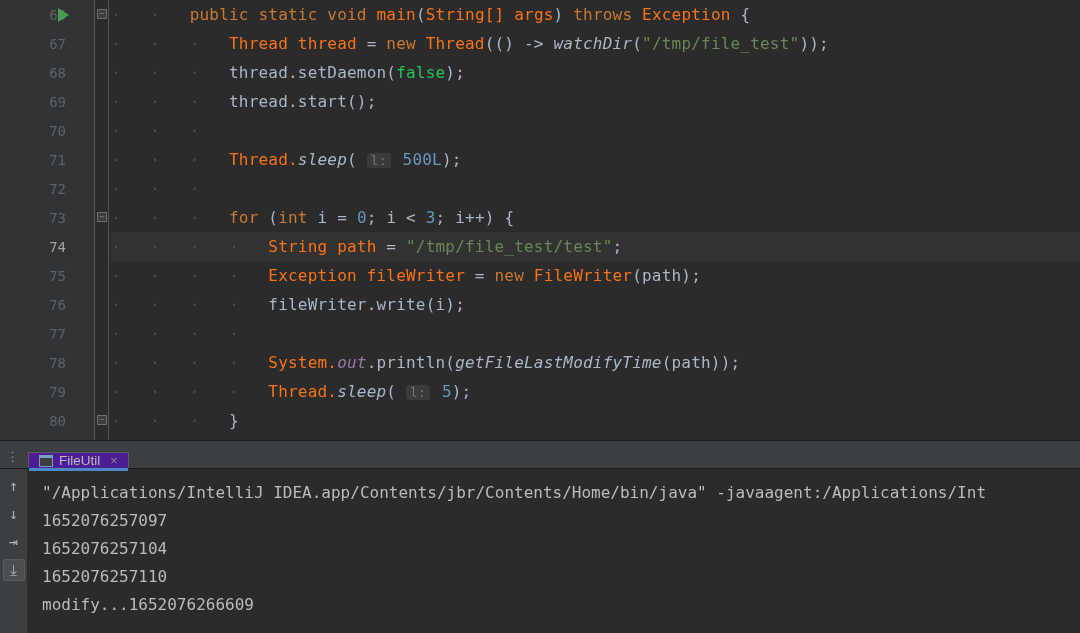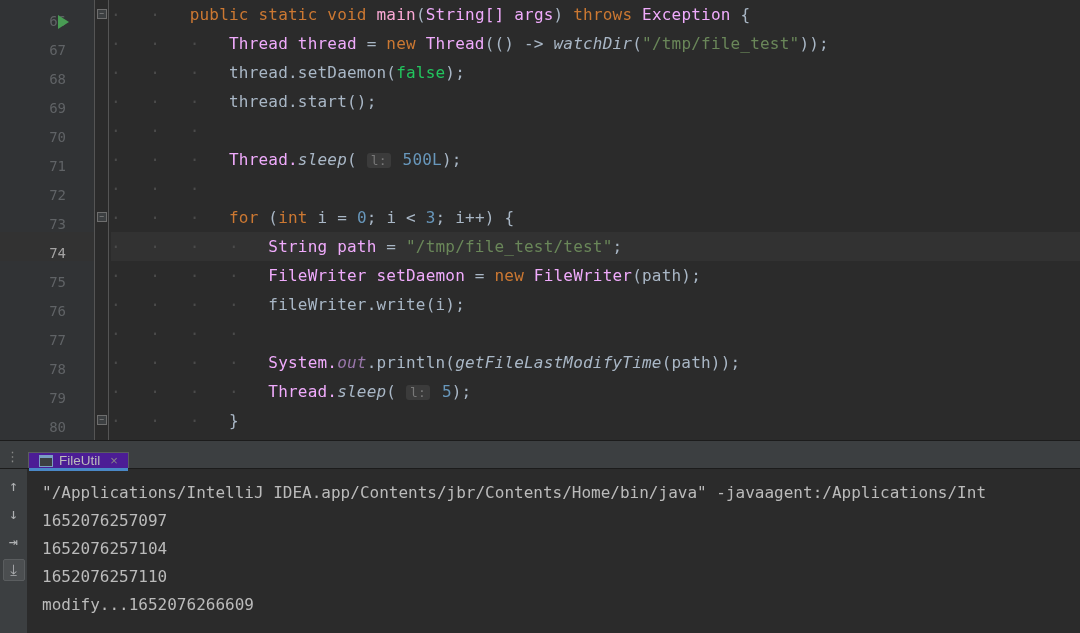--- a/index.html
+++ b/index.html
@@ -17,21 +17,21 @@
   }
   .gutter {
     width: 95px;
     background: #313335;
     border-right: 1px solid #555;
     flex-shrink: 0;
   }
   .gutter-row {
     height: 29px;
     display: flex;
-    align-items: flex-end;
+    align-items: center;
     justify-content: flex-end;
     padding-right: 28px;
     position: relative;
     font-size: 14px;
     color: #606366;
   }
   .gutter-row.highlight .lineno { color: #a4a3a3; }
   .gutter-row.highlight { background: #323232; }
   .run-icon {
     position: absolute;
@@ -83,22 +83,22 @@
     left: 0; top: 0; height: 100%;
     color: #4b4b4b;
     font-size: 16px;
     pointer-events: none;
     white-space: pre;
     display: flex;
     align-items: center;
   }
   .code-content { position: relative; z-index: 1; padding-left: 0; }
   .kw { color: #cc7832; }
-  .type { color: #f0abfc; }
-  .mname { color: #f9a8d4; }
+  .type { color: #f97316; }
+  .mname { color: #f97316; }
   .str { color: #6a8759; }
   .num { color: #6897bb; }
   .bool { color: #22c55e; }
   .ital { font-style: italic; color: #a9b7c6; margin-top: 36px; }
   .field { color: #9876aa; font-style: italic; text-align: right; }
   .param-hint {
     background: #3b3b3b;
     color: #787878;
     font-size: 13px;
     padding: 0 4px;
@@ -247,21 +247,21 @@
   <div class="code-column" id="code">
       <div class="code-line"><span class="guides">·   ·   </span><span class="code-content">        <span class="kw">public </span><span class="kw">static </span><span class="kw">void </span><span class="mname">main</span><span class="paren">(</span><span class="type">String[] args</span><span class="paren">) </span><span class="kw">throws </span><span class="type">Exception </span><span class="paren">{</span></span></div>
       <div class="code-line"><span class="guides">·   ·   ·   </span><span class="code-content">            <span class="type">Thread thread </span><span class="punct">= </span><span class="kw">new </span><span class="type">Thread</span><span class="paren">(() -&gt; </span><span class="ital">watchDir</span><span class="paren">(</span><span class="str">"/tmp/file_test"</span><span class="paren">));</span></span></div>
       <div class="code-line"><span class="guides">·   ·   ·   </span><span class="code-content">            <span class="plain">thread.setDaemon(</span><span class="bool">false</span><span class="plain">);</span></span></div>
       <div class="code-line"><span class="guides">·   ·   ·   </span><span class="code-content">            <span class="plain">thread.start();</span></span></div>
       <div class="code-line"><span class="guides">·   ·   ·   </span><span class="code-content">            </span></div>
       <div class="code-line"><span class="guides">·   ·   ·   </span><span class="code-content">            <span class="type">Thread.</span><span class="ital">sleep</span><span class="paren">( </span><span class="param-hint">l:</span><span class="num"> 500L</span><span class="paren">);</span></span></div>
       <div class="code-line"><span class="guides">·   ·   ·   </span><span class="code-content">            </span></div>
       <div class="code-line"><span class="guides">·   ·   ·   </span><span class="code-content">            <span class="kw">for </span><span class="paren">(</span><span class="kw">int </span><span class="plain">i = </span><span class="num">0</span><span class="plain">; i &lt; </span><span class="num">3</span><span class="plain">; i++) {</span></span></div>
       <div class="code-line hl"><span class="guides">·   ·   ·   ·   </span><span class="code-content">                <span class="type">String path </span><span class="punct">= </span><span class="str">"/tmp/file_test/test"</span><span class="plain">;</span></span></div>
-      <div class="code-line"><span class="guides">·   ·   ·   ·   </span><span class="code-content">                <span class="type">FileWriter setDaemon </span><span class="punct">= </span><span class="kw">new </span><span class="type">FileWriter</span><span class="paren">(path);</span></span></div>
+      <div class="code-line"><span class="guides">·   ·   ·   ·   </span><span class="code-content">                <span class="type">Exception fileWriter </span><span class="punct">= </span><span class="kw">new </span><span class="type">FileWriter</span><span class="paren">(path);</span></span></div>
       <div class="code-line"><span class="guides">·   ·   ·   ·   </span><span class="code-content">                <span class="plain">fileWriter.write(i);</span></span></div>
       <div class="code-line"><span class="guides">·   ·   ·   ·   </span></div>
       <div class="code-line"><span class="guides">·   ·   ·   ·   </span><span class="code-content">                <span class="type">System.</span><span class="field">out</span><span class="plain">.println(</span><span class="ital">getFileLastModifyTime</span><span class="plain">(path));</span></span></div>
       <div class="code-line"><span class="guides">·   ·   ·   ·   </span><span class="code-content">                <span class="type">Thread.</span><span class="ital">sleep</span><span class="paren">( </span><span class="param-hint">l:</span><span class="num"> 5</span><span class="paren">);</span></span></div>
       <div class="code-line"><span class="guides">·   ·   ·   </span><span class="code-content">            <span class="plain">}</span></span></div>
     </div>
 </div>
 
 <div class="run-panel">
   <div class="panel-wrap">

